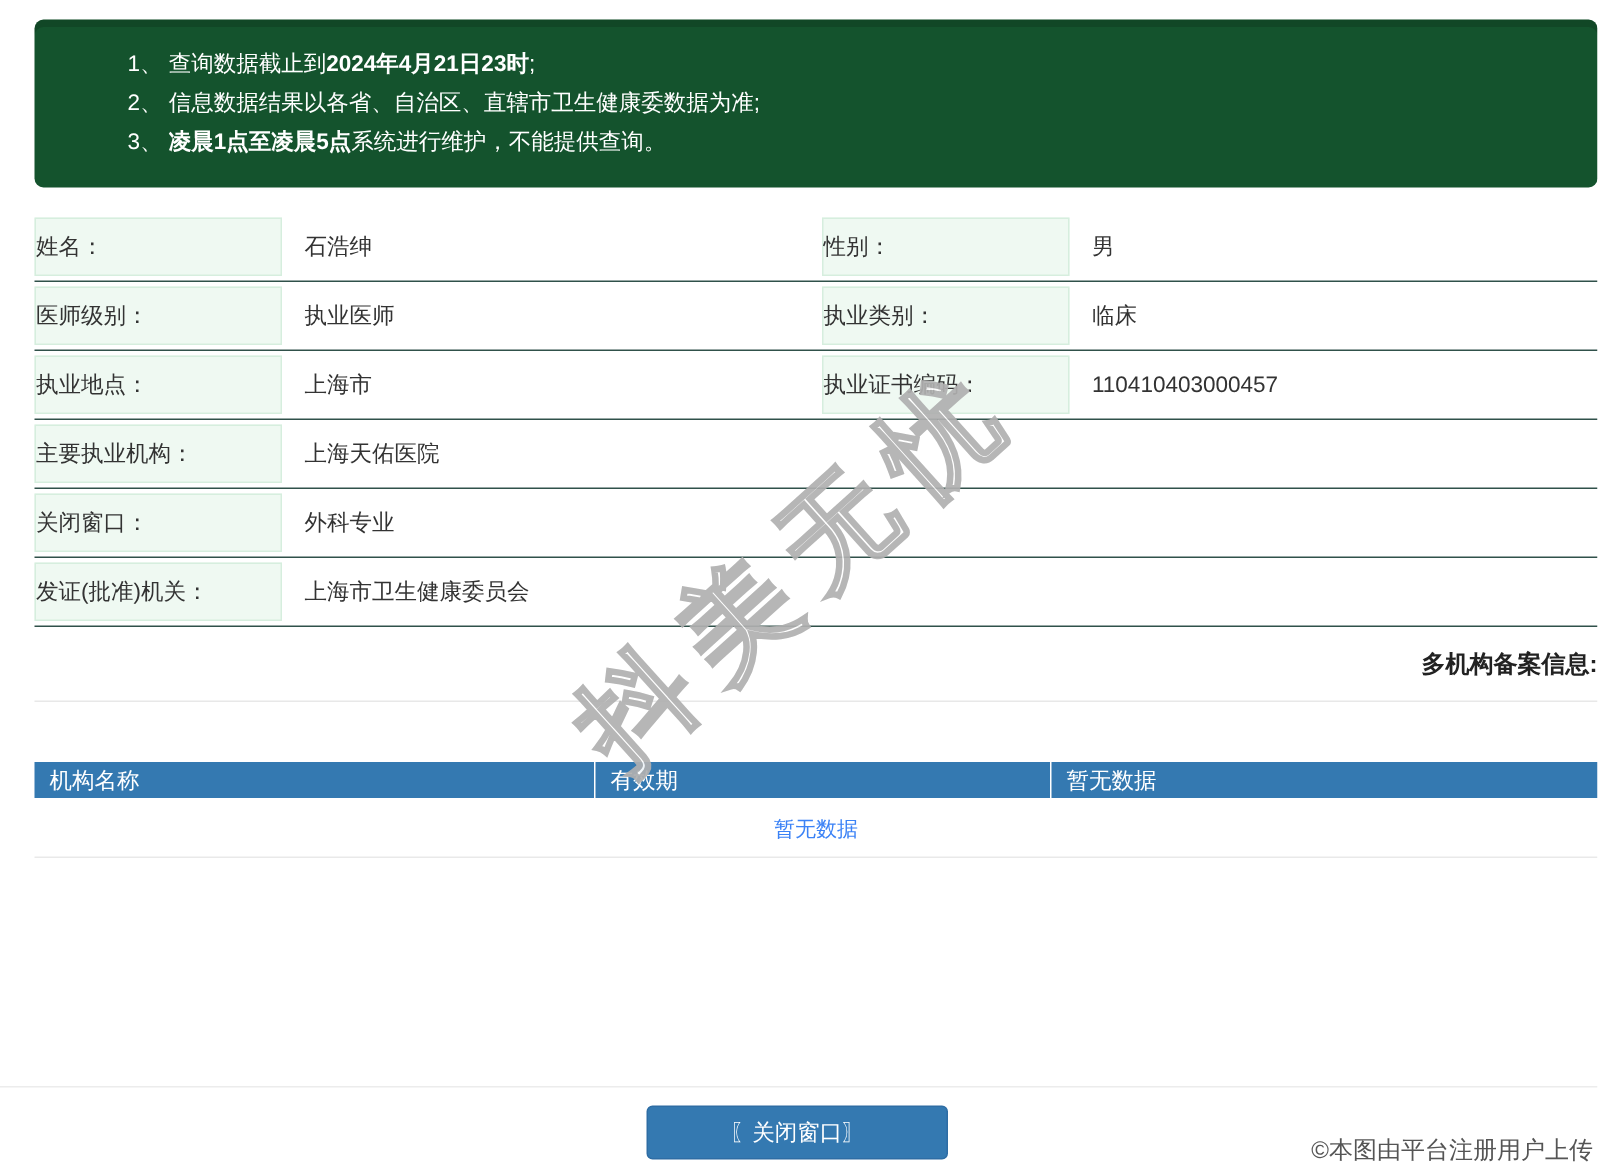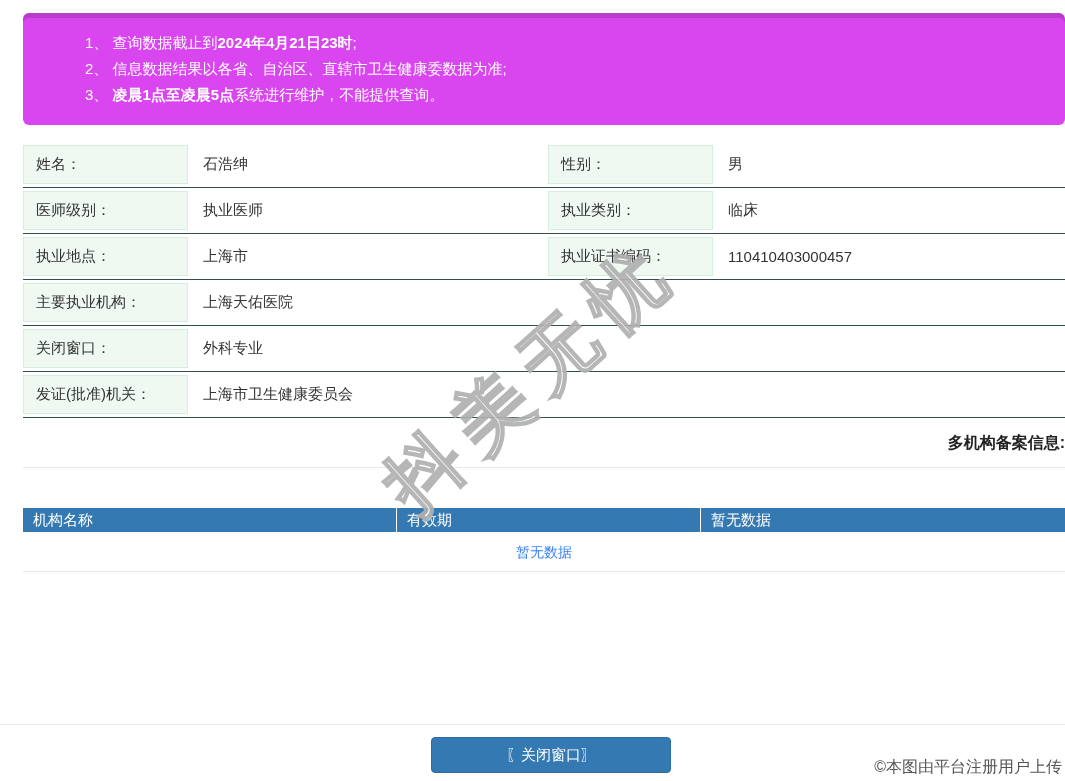--- a/index.html
+++ b/index.html
@@ -9,21 +9,21 @@
     background:#ffffff;
     overflow:hidden;
     font-family:"Liberation Sans","DejaVu Sans",sans-serif;
     color:#333;
   }
   .content { position:absolute; left:23px; top:0; width:1042px; }
 
   
   .notice {
     margin-top:13px;
-    background:#d946ef;
+    background:#14532d;
     box-shadow:inset 0 5px 0 rgba(0,0,0,0.14);
     border-radius:6px;
     padding:17px 10px 17px 62px;
     color:#ffffff;
     font-size:15px;
   }
   .notice-line { line-height:26px; }
   .notice-line b { font-weight:bold; }
 
   
@@ -32,21 +32,20 @@
     display:flex;
     height:46px;
     border-bottom:1px solid #30514a;
   }
   .cell-label {
     flex:0 0 165px;
     display:flex; align-items:center;
     margin:3px 0;
     background:#eff9f2;
     border:1px solid #d6eede;
-    padding-left:12px;
     font-size:15px; color:#333;
   }
   .cell-label.right { flex:0 0 165px; }
   .cell-value {
     display:flex; align-items:center;
     padding-left:15px;
     font-size:15px; color:#333;
   }
   .cell-value.left { flex:0 0 360px; }
   .cell-value.wide { flex:1; }
@@ -82,21 +81,21 @@
     border-bottom:1px solid #e9e9e9;
   }
 
   
   .footer-rule {
     position:absolute; left:0; top:724px; width:1065px;
     border-top:1px solid #ececec;
   }
   .close-btn {
     position:absolute; left:431px; top:737px;
-    width:240px; height:36px;
+    width:201px; height:36px;
     background:#3479b1;
     border:1px solid #2e6da4;
     border-radius:4px;
     color:#ffffff; font-size:15px;
     font-family:"Liberation Sans","DejaVu Sans",sans-serif;
     cursor:pointer;
   }
   .footer-credit {
     position:absolute; right:3px; bottom:3px;
     font-size:16px; color:#555;

